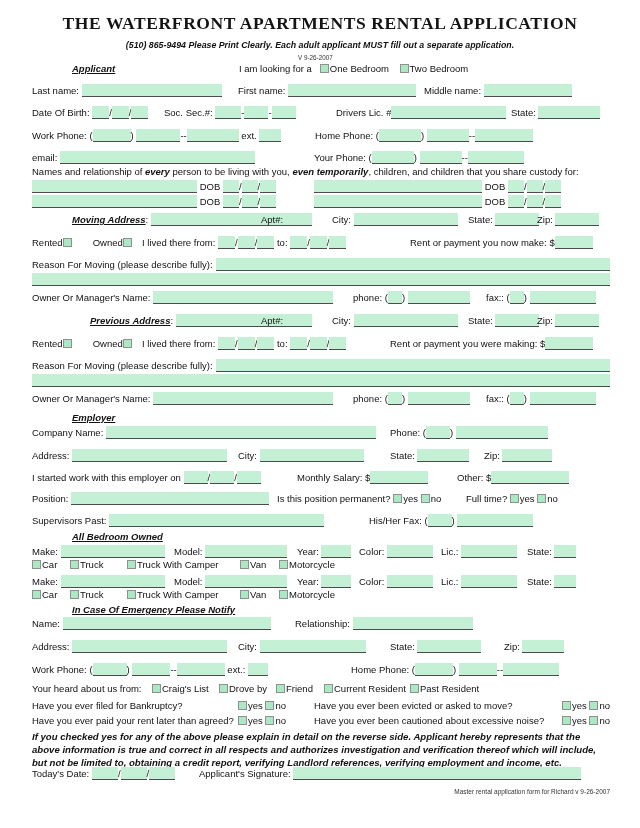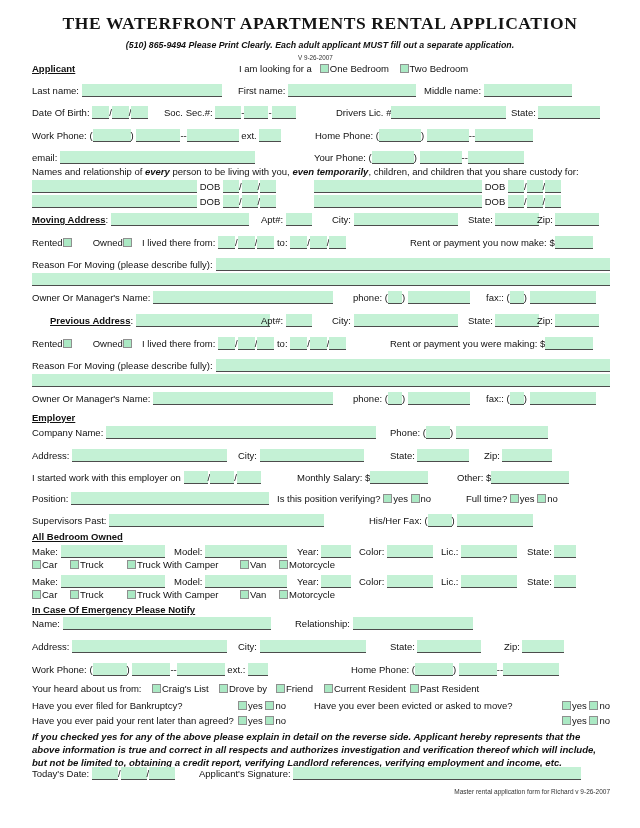--- a/index.html
+++ b/index.html
@@ -5,21 +5,21 @@
   html,body{margin:0;padding:0;}
   body{position:relative;width:640px;height:828px;background:#ffffff;
        font-family:"Liberation Sans",sans-serif;color:#111;overflow:hidden;}
   .row{position:absolute;left:32px;right:30px;height:13px;line-height:13px;
        font-size:9.5px;white-space:nowrap;}
   .c{position:absolute;top:0;white-space:nowrap;}
   .f{display:inline-block;background:#c4f1d5;border-bottom:1px solid #4c4c4c;
      height:12px;vertical-align:bottom;}
   .cb{display:inline-block;width:7px;height:7px;background:#abe9c4;
       border:1px solid #8f8f8f;vertical-align:-1px;margin-right:1px;}
-  .sec{font-weight:bold;text-decoration:underline;}
+  .sec{font-weight:bold;font-style:italic;text-decoration:underline;margin-left:40px;}
   .bi{font-weight:bold;font-style:italic;}
   .title{position:absolute;top:13px;left:0;right:0;text-align:center;
          font-family:"Liberation Serif",serif;font-weight:bold;font-size:17.5px;
          letter-spacing:.6px;color:#141414;}
   .subtitle{position:absolute;top:40px;left:0;right:0;text-align:center;
             font-weight:bold;font-style:italic;font-size:8.8px;}
   .version{position:absolute;top:54px;left:298px;font-size:6.3px;color:#333;}
   .disclaimer{position:absolute;top:730px;left:32px;right:30px;
               font-weight:bold;font-style:italic;font-size:9.6px;line-height:13px;
               white-space:normal;}
@@ -147,21 +147,21 @@
   <span class="c" style="left:358px"><span>State:</span> <span class="f" style="width:52px"></span></span>
   <span class="c" style="left:452px"><span>Zip:</span> <span class="f" style="width:50px"></span></span>
 </div>
 <div class="row" style="top:471px">
   <span class="c" style="left:0"><span>I started work with this employer on</span> <span class="f" style="width:24px"></span><span>/</span><span class="f" style="width:24px"></span><span>/</span><span class="f" style="width:24px"></span></span>
   <span class="c" style="left:265px"><span>Monthly Salary: $</span><span class="f" style="width:58px"></span></span>
   <span class="c" style="left:425px"><span>Other: $</span><span class="f" style="width:78px"></span></span>
 </div>
 <div class="row" style="top:492px">
   <span class="c" style="left:0"><span>Position:</span> <span class="f" style="width:198px"></span></span>
-  <span class="c" style="left:245px"><span>Is this position verifying?</span> <span class="cb"></span><span>yes</span> <span class="cb"></span><span>no</span></span>
+  <span class="c" style="left:245px"><span>Is this position permanent?</span> <span class="cb"></span><span>yes</span> <span class="cb"></span><span>no</span></span>
   <span class="c" style="left:434px"><span>Full time?</span> <span class="cb"></span><span>yes</span> <span class="cb"></span><span>no</span></span>
 </div>
 <div class="row" style="top:514px">
   <span class="c" style="left:0"><span>Supervisors Past:</span> <span class="f" style="width:215px"></span></span>
   <span class="c" style="left:337px"><span>His/Her Fax:</span> <span>(</span><span class="f" style="width:24px"></span><span>)</span> <span class="f" style="width:76px"></span></span>
 </div>
 
 <div class="row" style="top:530px">
   <span class="sec">All Bedroom Owned</span>
 </div>
@@ -225,20 +225,21 @@
 
 <div class="row" style="top:699px">
   <span class="c" style="left:0"><span>Have you ever filed for Bankruptcy?</span></span>
   <span class="c" style="left:206px"><span class="cb"></span><span>yes</span> <span class="cb"></span><span>no</span></span>
   <span class="c" style="left:282px"><span>Have you ever been evicted or asked to move?</span></span>
   <span class="c" style="right:0"><span class="cb"></span><span>yes</span> <span class="cb"></span><span>no</span></span>
 </div>
 <div class="row" style="top:714px">
   <span class="c" style="left:0"><span>Have you ever paid your rent later than agreed?</span></span>
   <span class="c" style="left:206px"><span class="cb"></span><span>yes</span> <span class="cb"></span><span>no</span></span>
+  <span class="c" style="left:282px"><span>Have you ever been cautioned about excessive noise?</span></span>
   <span class="c" style="right:0"><span class="cb"></span><span>yes</span> <span class="cb"></span><span>no</span></span>
 </div>
 
 <div class="disclaimer">If you checked yes for any of the above please explain in detail on the reverse side.  Applicant hereby represents that the above information is true and correct in all respects and authorizes investigation and verification thereof which will include, but not be limited to, obtaining a credit report, verifying Landlord references, verifying employment and income, etc.</div>
 
 <div class="row" style="top:767px">
   <span class="c" style="left:0"><span>Today's Date:</span> <span class="f" style="width:26px"></span><span>/</span><span class="f" style="width:26px"></span><span>/</span><span class="f" style="width:26px"></span></span>
   <span class="c" style="left:167px"><span>Applicant's Signature:</span> <span class="f" style="width:288px"></span></span>
 </div>
 

